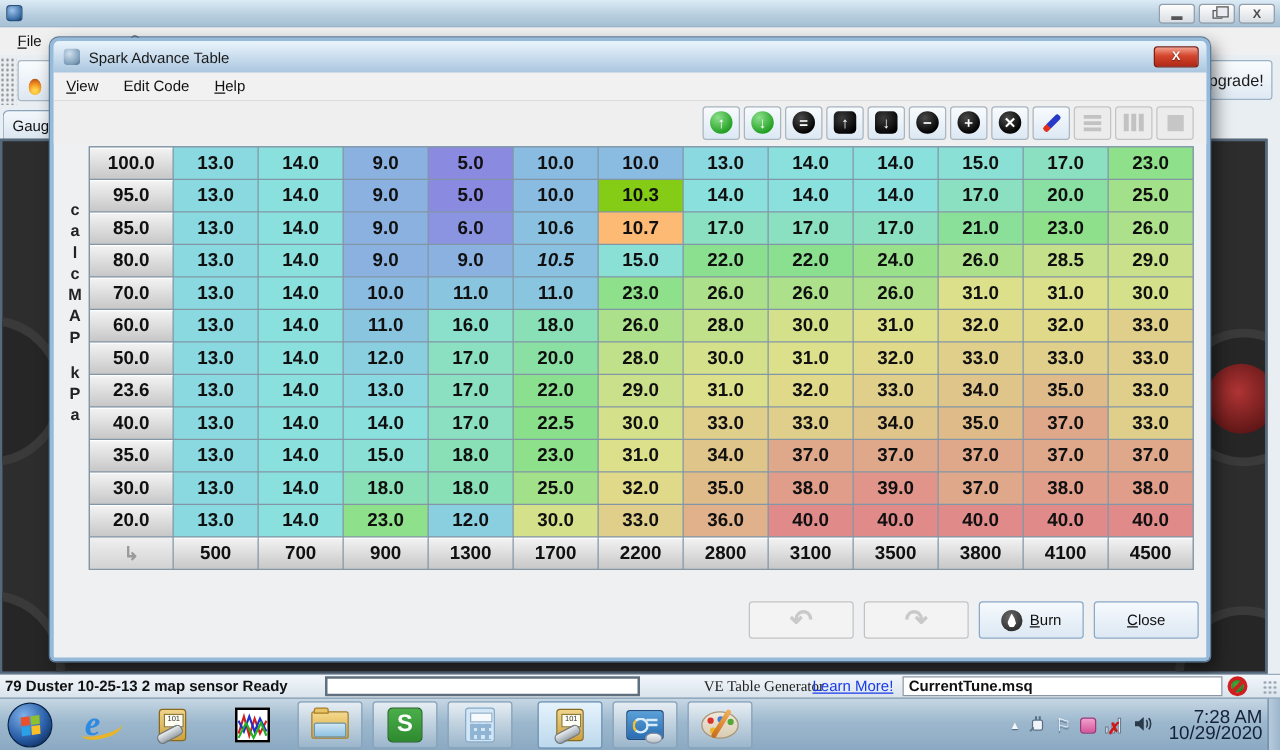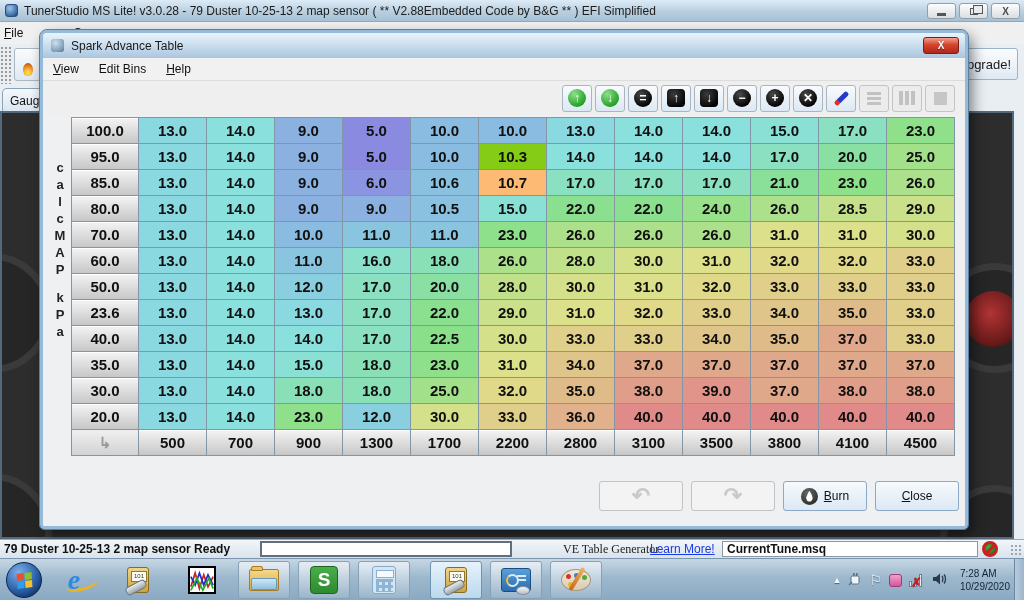--- a/index.html
+++ b/index.html
@@ -18,21 +18,21 @@
   .winbtns{position:absolute;right:4px;top:3px;display:flex;gap:3px;}
   .winbtn{width:29px;height:16px;border:1px solid #93a0ac;border-radius:3px;
     background:linear-gradient(#fdfdfd,#d9dee3);display:flex;align-items:center;justify-content:center;
     color:#4a4a4a;font-size:10px;font-weight:bold;}
   .glyph-min{width:9px;height:3px;background:#555;margin-top:7px;}
   .glyph-max{width:8px;height:7px;border:1px solid #555;position:relative;}
   .glyph-max:after{content:"";position:absolute;left:2px;top:-4px;width:8px;height:7px;
     border:1px solid #555;background:#e8ecf0;}
   .menubar{position:absolute;left:0;top:22px;width:1024px;height:22px;background:#f0f0f0;
     display:flex;align-items:center;font-size:12px;color:#111;}
-  .menubar .mi{padding:0 4px;}
+  .menubar .mi{padding:0 14px;}
   .ul{text-decoration:underline;}
 
   
   .gripdots{position:absolute;left:0;top:46px;width:13px;height:38px;
     background-image:radial-gradient(#9a9a9a 1px,transparent 1.2px);background-size:4px 4px;}
   .flamebtn{position:absolute;left:14px;top:48px;width:30px;height:33px;border:1px solid #aab6c2;
     border-radius:3px;background:linear-gradient(#fafcfe,#dde8f2);}
   .flamebit{position:absolute;left:8px;top:14px;width:10px;height:13px;border-radius:50% 50% 45% 45%;
     background:radial-gradient(circle at 50% 75%,#ffd24a 15%,#f08a1e 55%,#b5521a 90%);}
   .upgradebtn{position:absolute;left:938px;top:48px;width:80px;height:32px;border:1px solid #9cb2c6;
@@ -191,36 +191,35 @@
     background:linear-gradient(#f2b05c,#c86a18);transform:rotate(32deg);}
   .tray{position:absolute;right:14px;top:0;height:42px;display:flex;align-items:center;gap:7px;color:#16243a;}
   .trayico{font-size:12px;line-height:1;}
   .hidearrow{font-size:9px;color:#f2f6fa;text-shadow:0 1px 1px #44607a;}
   .pinksq{width:13px;height:13px;border-radius:3px;background:linear-gradient(#f2a0cc,#d4569c);
     border:1px solid #a03878;}
   .netbars{position:relative;width:16px;height:14px;}
   .netbars i{position:absolute;bottom:0;width:3px;background:#e8eef4;border:1px solid #6a7e92;}
   .netbars .n1{left:0;height:6px;}.netbars .n2{left:5px;height:9px;}.netbars .n3{left:10px;height:13px;}
   .netx{position:absolute;left:2px;top:2px;color:#d01818;font-weight:bold;font-size:13px;}
-  .clock{text-align:left;font-size:10px;line-height:13px;color:#14223a;margin-left:6px;}
+  .clock{text-align:right;font-size:15px;line-height:13px;color:#14223a;margin-left:6px;}
   .showdesk{position:absolute;right:0;top:0;width:10px;height:42px;border-left:1px solid #6a88a4;
     background:linear-gradient(90deg,#b8cbdc,#9cb6cc);}
   .flameglyph{width:17px;height:17px;border-radius:50%;background:radial-gradient(circle at 40% 32%,#6a6a6a,#2e2e2e 75%);
     position:relative;}
   .flameglyph:before{content:"";position:absolute;left:5px;top:3px;width:7px;height:11px;
     border-radius:50% 50% 45% 45%;background:#fff;clip-path:polygon(50% 0,85% 40%,100% 75%,75% 100%,25% 100%,0 70%,25% 35%);}
 </style>
 </head>
 <body>
 
 <div class="screen">
 
   <div class="titlebar">
     <span class="appico"></span>
-    <span>TunerStudio MS Lite! v3.0.28 - 79 Duster 10-25-13 2 map sensor ( ** V2.88Embedded Code by B&amp;G ** ) EFI Simplified</span>
     <span class="winbtns">
       <span class="winbtn">
           <span class="glyph-min"></span>
         </span>
       <span class="winbtn">
           <span class="glyph-max"></span>
         </span>
       <span class="winbtn">X</span>
     </span>
   </div>
@@ -251,21 +250,21 @@
   </div>
 
   <div class="dialog">
     <div class="dlg-title">
       <span class="dlg-ico"></span>
       <span>Spark Advance Table</span>
       <span class="dlg-close">X</span>
     </div>
     <div class="dlg-menu">
       <span class="mi"><span class="ul">V</span><span>iew</span></span>
-      <span class="mi">Edit Bins</span>
+      <span class="mi">Edit Code</span>
       <span class="mi"><span class="ul">H</span><span>elp</span></span>
     </div>
     <div class="dlg-toolbar">
       <span class="tbb">
           <span class="cir green">↑</span>
         </span>
       <span class="tbb">
           <span class="cir green">↓</span>
         </span>
       <span class="tbb">
@@ -357,21 +356,21 @@
         <div class="cell " style="background: rgb(138, 224, 192);">17.0</div>
         <div class="cell " style="background: rgb(138, 224, 192);">17.0</div>
         <div class="cell " style="background: rgb(138, 224, 153);">21.0</div>
         <div class="cell " style="background: rgb(143, 224, 138);">23.0</div>
         <div class="cell " style="background: rgb(172, 224, 138);">26.0</div>
         <div class="cell hdr">80.0</div>
         <div class="cell " style="background: rgb(138, 217, 224);">13.0</div>
         <div class="cell " style="background: rgb(138, 224, 221);">14.0</div>
         <div class="cell " style="background: rgb(138, 177, 224);">9.0</div>
         <div class="cell " style="background: rgb(138, 177, 224);">9.0</div>
-        <div class="cell " style="background: rgb(138, 192, 224);">10.5</div>
+        <div class="cell " style="background: rgb(138, 192, 224); font-style: italic;">10.5</div>
         <div class="cell " style="background: rgb(138, 224, 212);">15.0</div>
         <div class="cell " style="background: rgb(138, 224, 143);">22.0</div>
         <div class="cell " style="background: rgb(138, 224, 143);">22.0</div>
         <div class="cell " style="background: rgb(153, 224, 138);">24.0</div>
         <div class="cell " style="background: rgb(172, 224, 138);">26.0</div>
         <div class="cell " style="background: rgb(197, 224, 138);">28.5</div>
         <div class="cell " style="background: rgb(202, 224, 138);">29.0</div>
         <div class="cell hdr">70.0</div>
         <div class="cell " style="background: rgb(138, 217, 224);">13.0</div>
         <div class="cell " style="background: rgb(138, 224, 221);">14.0</div>

